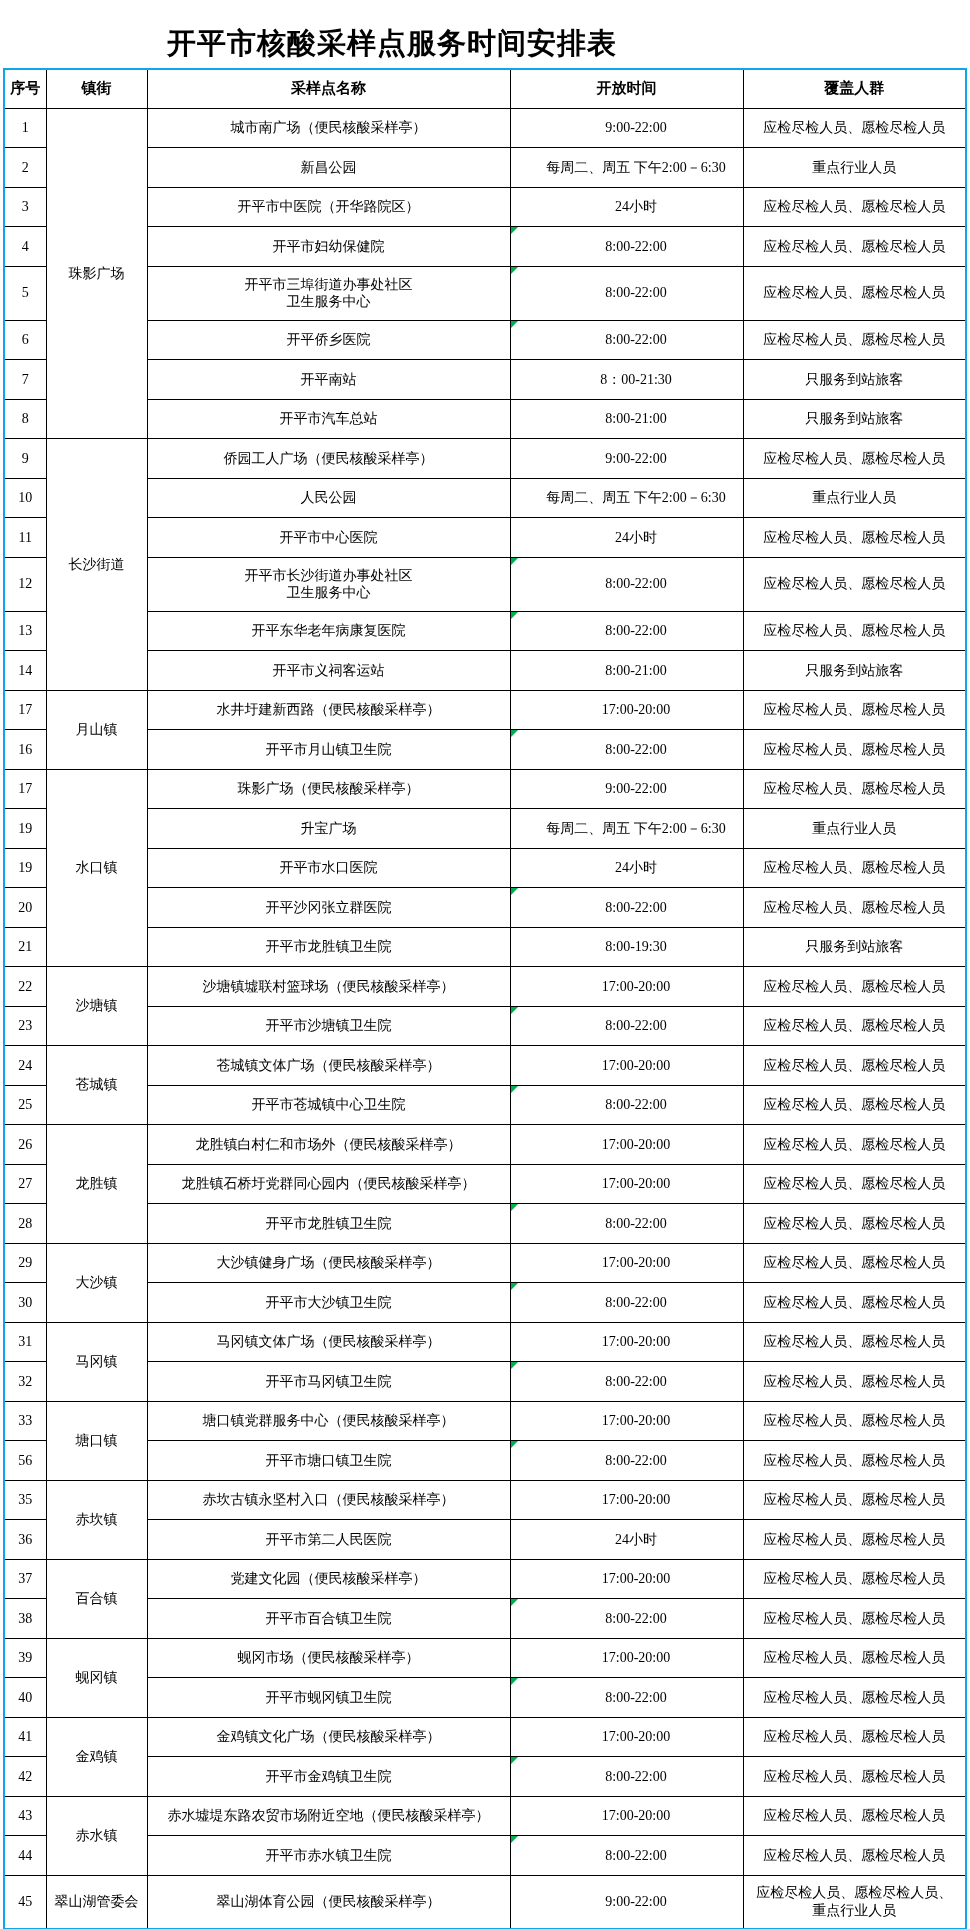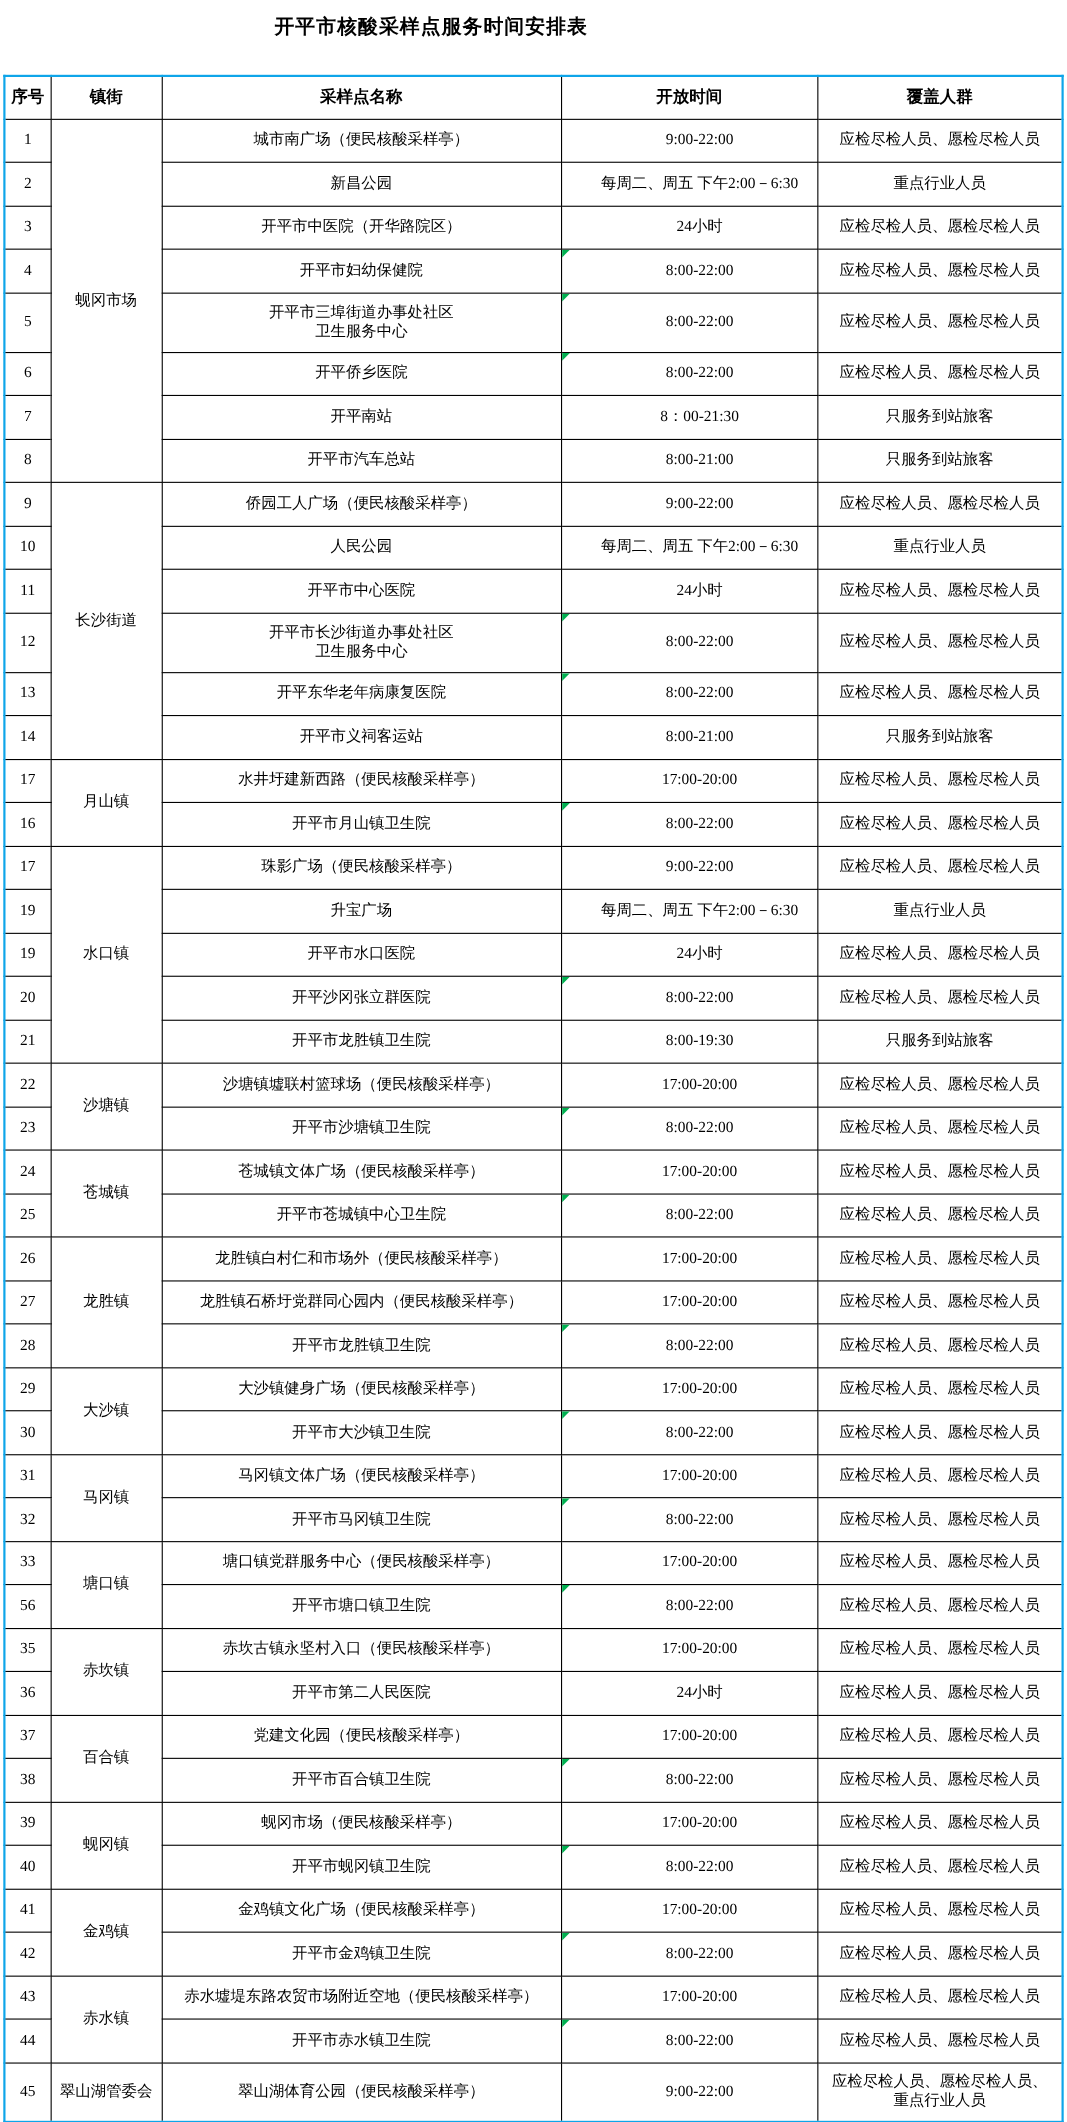--- a/index.html
+++ b/index.html
@@ -4,21 +4,21 @@
 <style>
   html,body{margin:0;padding:0;}
   body{
     width:970px;height:1929px;background:#ffffff;position:relative;
     font-family:"Liberation Serif","DejaVu Serif",serif;color:#000;
   }
   .title-wrap{
     position:absolute;top:12px;left:0;width:970px;box-sizing:border-box;
     padding-right:186px;text-align:center;
   }
-  .title-wrap h1{margin:0;font-size:18px;font-weight:bold;letter-spacing:1px;}
+  .title-wrap h1{margin:12px;font-size:29px;font-weight:bold;letter-spacing:1px;}
   table{
     position:absolute;top:68px;left:3px;width:962px;
     border-collapse:collapse;table-layout:fixed;border:2px solid #0ea5e9;
   }
   th,td{
     border:1px solid #000;text-align:center;vertical-align:middle;
     padding:1px 3px;box-sizing:border-box;overflow:hidden;
   }
   th{height:39px;font-size:15px;font-weight:bold;}
   td{height:39.5px;font-size:14px;line-height:1.25;white-space:pre-line;}
@@ -50,21 +50,21 @@
       <th>序号</th>
       <th>镇街</th>
       <th>采样点名称</th>
       <th>开放时间</th>
       <th>覆盖人群</th>
     </tr>
   </thead>
   <tbody id="tbody">
       <tr>
         <td>1</td>
-        <td rowspan="8">蚬冈市场</td>
+        <td rowspan="8">珠影广场</td>
         <td>城市南广场（便民核酸采样亭）</td>
         <td class="time"><span>9:00-22:00</span></td>
         <td>应检尽检人员、愿检尽检人员</td>
       </tr>
       <tr>
         <td>2</td>
         <td>新昌公园</td>
         <td class="time"><span>每周二、周五 下午2:00－6:30</span></td>
         <td>重点行业人员</td>
       </tr>

